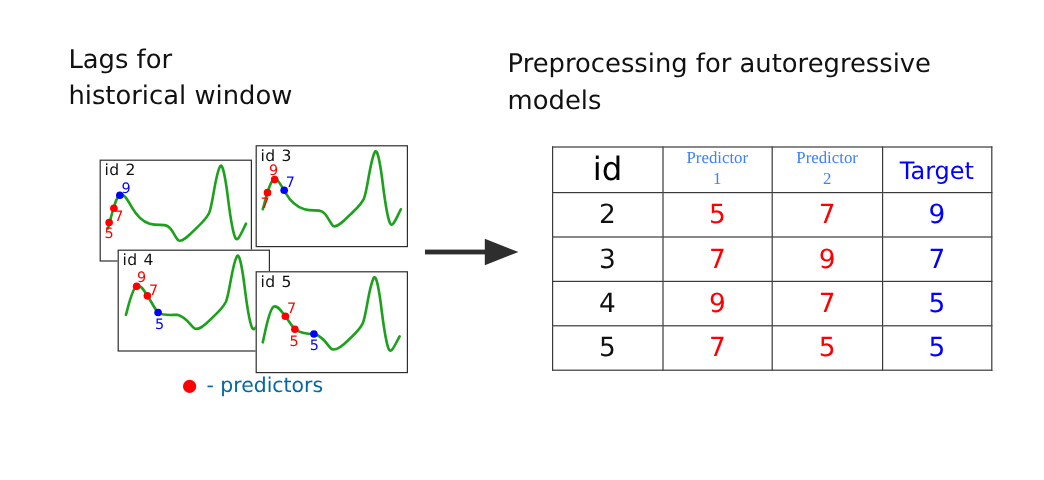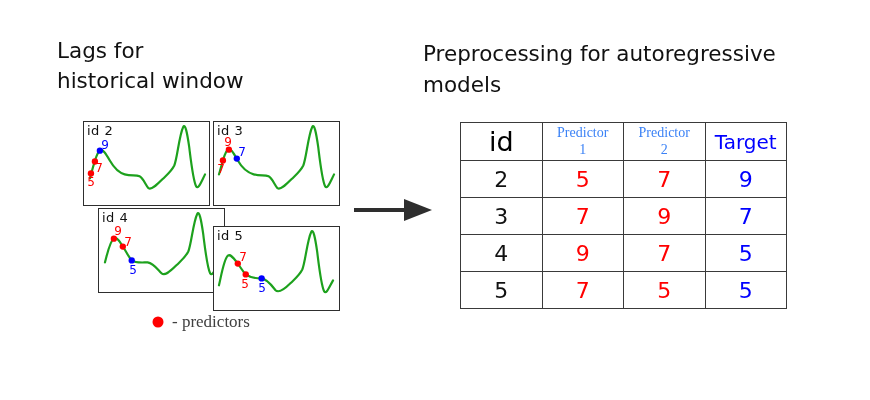--- a/index.html
+++ b/index.html
@@ -29,25 +29,25 @@
   .pt.red{color:#ff0000;}
   .pt.blue{color:#0000ff;}
 
   
   .arrow{position:absolute;left:354px;top:197px;width:80px;height:26px;}
 
   
   .legend{position:absolute;left:152px;top:311px;}
   .legend-item{display:flex;align-items:center;height:21px;}
   .legend-dot{width:12px;height:12px;margin-right:8px;flex:0 0 auto;}
-  .legend-text{font-size:17px;color:#404040;font-family:Liberation Serif, serif;}
+  .legend-text{font-size:17px;color:#0369a1;}
 
   
   .ptable{
-    position:absolute;left:460px;top:122px;width:327px;
+    position:absolute;left:460px;top:122px;width:367px;
     border-collapse:collapse;table-layout:fixed;background:#fff;
   }
   .ptable th,.ptable td{
     border:1.6px solid #3a3a3a;text-align:center;vertical-align:middle;
     padding:0;font-weight:400;
   }
   .ptable tr.hrow{height:38px;}
   .ptable tr.drow{height:37px;}
   .h-id{font-size:27px;color:#000;}
   .h-pred{font-size:14px;color:#3b82f6;line-height:1.15;font-family:Liberation Serif, serif;}
@@ -63,21 +63,21 @@
 
   <div class="title left-title">
     <div>Lags for</div>
     <div>historical window</div>
   </div>
   <div class="title right-title">
     <div>Preprocessing for autoregressive</div>
     <div>models</div>
   </div>
 
-  <div class="panel" style="left:83px;top:121px;">
+  <div class="panel" style="left:83px;top:133px;">
     <svg viewBox="0 0 126 84" preserveAspectRatio="none">
       <path class="curve" d="M 6,57 C 9,47 12,31 16,29 C 19,27 22,32 26,39 C 30,46 34,51 41,53 C 48,55 52,53 56,55 C 60,57 62,64 65,67 C 68,69 73,64 79,58 C 84,53 88,50 91,44 C 94,37 96,13 100,5 C 102,1 104,11 106,25 C 108,41 110,59 113,65 C 115,69 118,61 122,53" stroke="#1da11d"></path>
       <circle cx="7" cy="52" r="3.2" fill="#ff0000"></circle>
       <circle cx="11" cy="40" r="3.2" fill="#ff0000"></circle>
       <circle cx="16" cy="29" r="3.2" fill="#0000ff"></circle>
     </svg>
     <span class="panel-id">id 2</span>
     <span class="pt red" style="left:7px;top:60px">5</span>
     <span class="pt red" style="left:15px;top:46px">7</span>
     <span class="pt blue" style="left:21px;top:23px">9</span>

